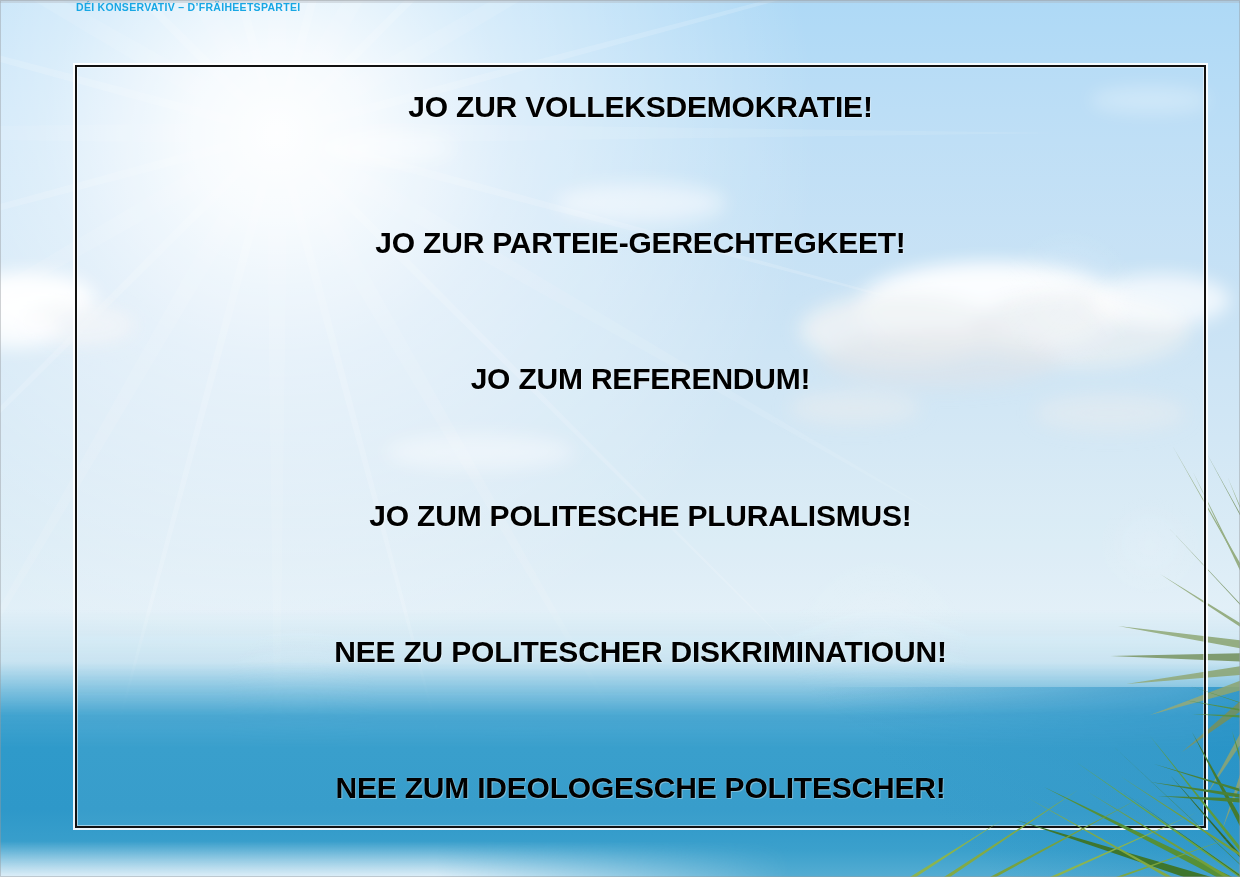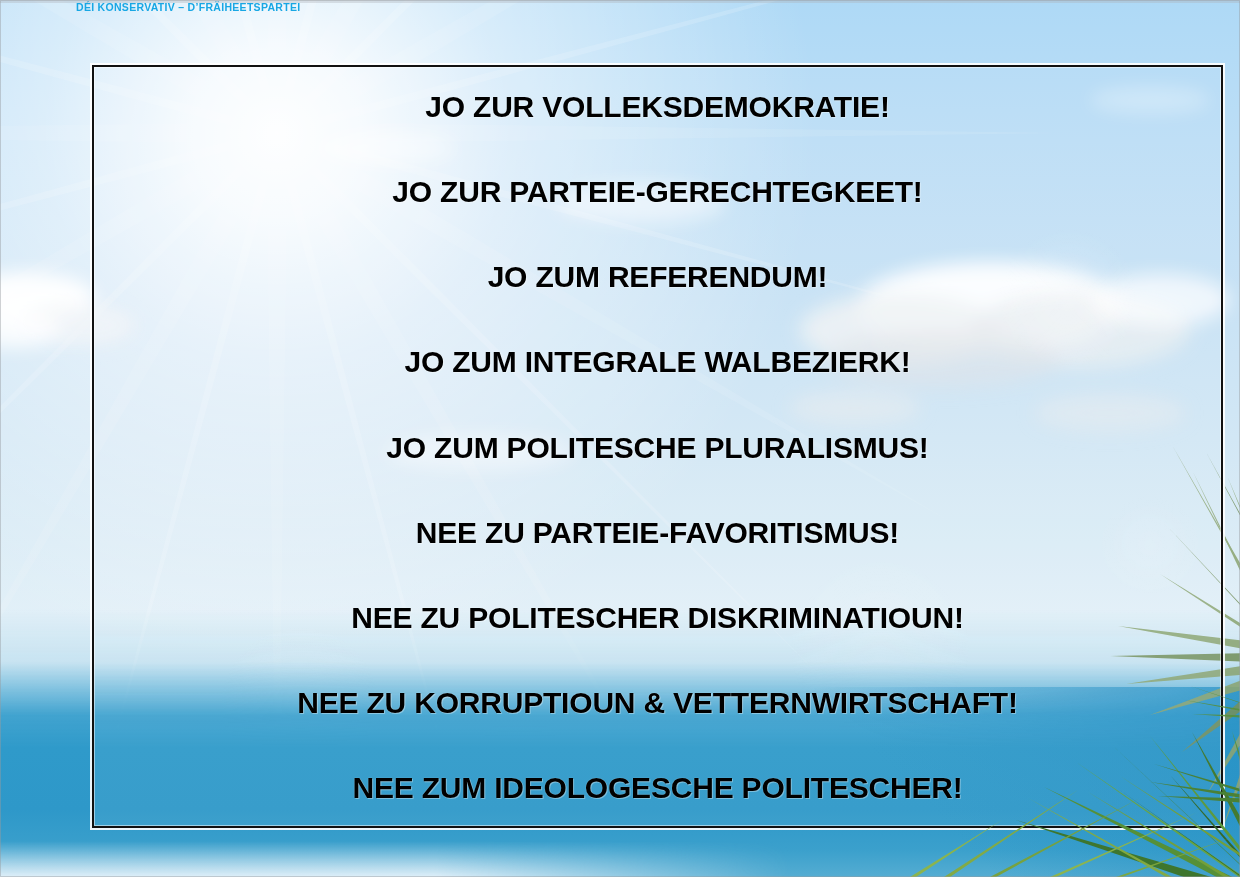--- a/index.html
+++ b/index.html
@@ -59,21 +59,21 @@
 
   
   .party-header {
     position:absolute; top:1px; left:76px;
     color:#18a7e4; font-size:10.5px; font-weight:bold; letter-spacing:0.3px;
     white-space:nowrap;
   }
 
   
   .slogan-box {
-    position:absolute; left:92px; top:65px; width:1131px; height:763px;
+    position:absolute; left:75px; top:65px; width:1131px; height:763px;
     border:2px solid #111;
     box-shadow:0 0 0 2px rgba(255,255,255,0.9), inset 0 0 0 1px rgba(255,255,255,0.5);
     background:rgba(255,255,255,0.05);
     display:flex; flex-direction:column; justify-content:space-between;
     padding:22px 8px 20px;
   }
   .slogan {
     text-align:center; color:#000; font-weight:bold;
     font-size:30px; line-height:36px; letter-spacing:-0.2px;
     text-shadow:0 0 1px rgba(255,255,255,0.5), 1px 1px 0 rgba(255,255,255,0.3);
@@ -172,25 +172,22 @@
       <polygon points="1228,478 1264,568 1270,576"></polygon>
     </g>
   </svg>
 
   <div class="party-header">DÉI KONSERVATIV – D’FRÄIHEETSPARTEI</div>
 
   <div class="slogan-box">
     <div class="slogan">JO ZUR VOLLEKSDEMOKRATIE!</div>
     <div class="slogan">JO ZUR PARTEIE-GERECHTEGKEET!</div>
     <div class="slogan">JO ZUM REFERENDUM!</div>
-    <div class="slogan">JO ZUM INTEGRALE WALBEZIERK!</div>
     <div class="slogan">JO ZUM POLITESCHE PLURALISMUS!</div>
-    <div class="slogan">NEE ZU PARTEIE-FAVORITISMUS!</div>
     <div class="slogan">NEE ZU POLITESCHER DISKRIMINATIOUN!</div>
-    <div class="slogan">NEE ZU KORRUPTIOUN &amp; VETTERNWIRTSCHAFT!</div>
     <div class="slogan">NEE ZUM IDEOLOGESCHE POLITESCHER!</div>
   </div>
 
   <div class="mist"></div>
 
   <svg class="scenery" width="1240" height="877" viewBox="0 0 1240 877">
 
     <g>
       <polygon points="1016,820 1266,893 1278,909" fill="#3e762e"></polygon>
       <polygon points="1044,787 1266,893 1278,909" fill="#569038"></polygon>

